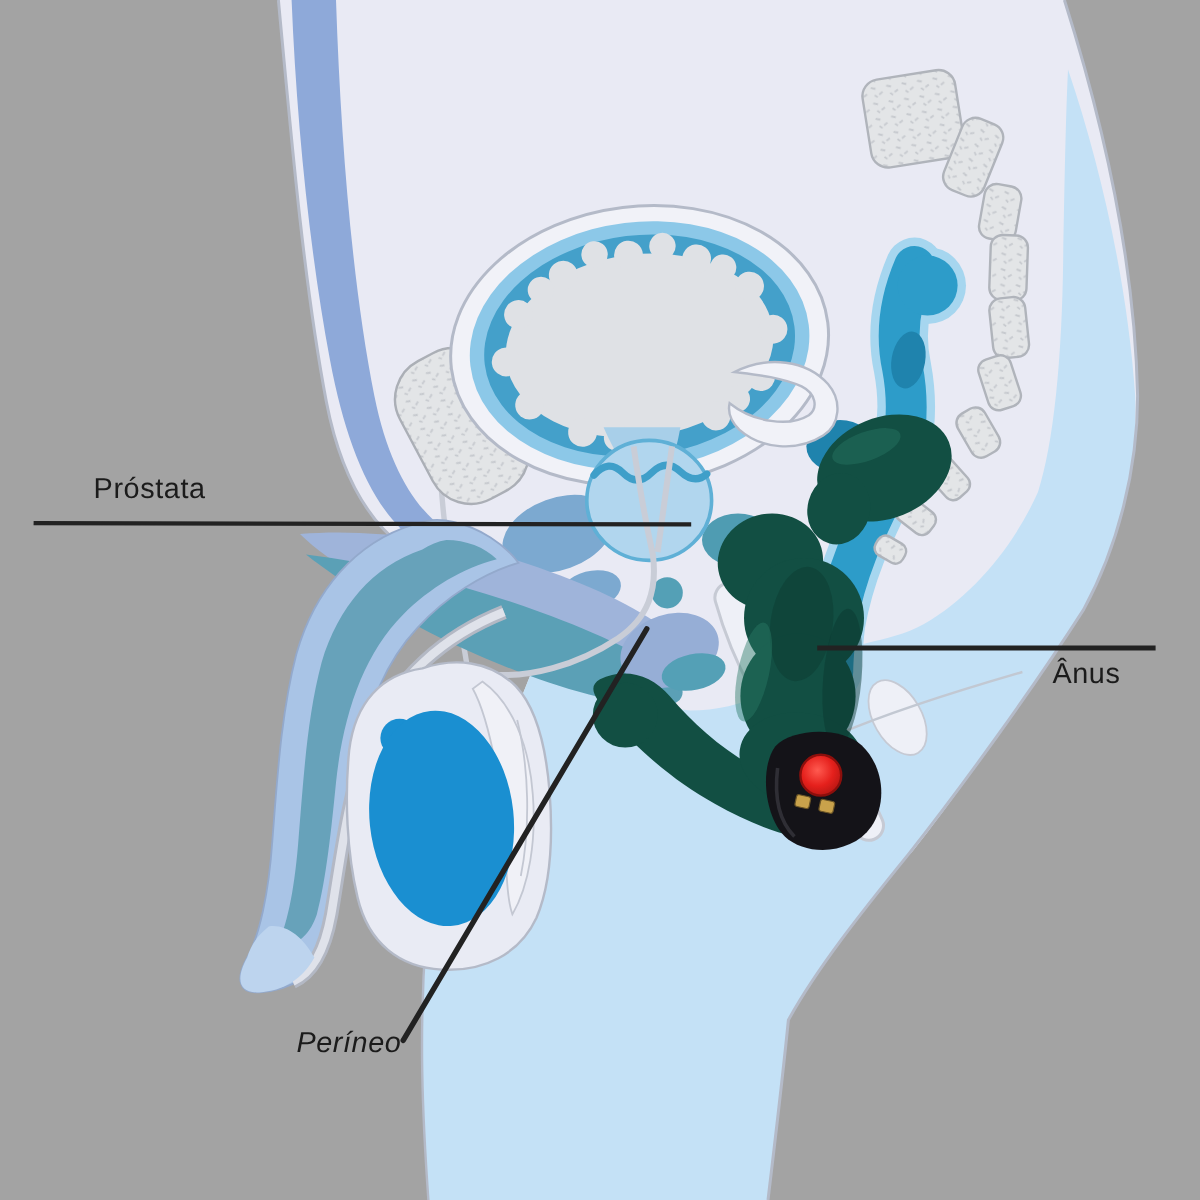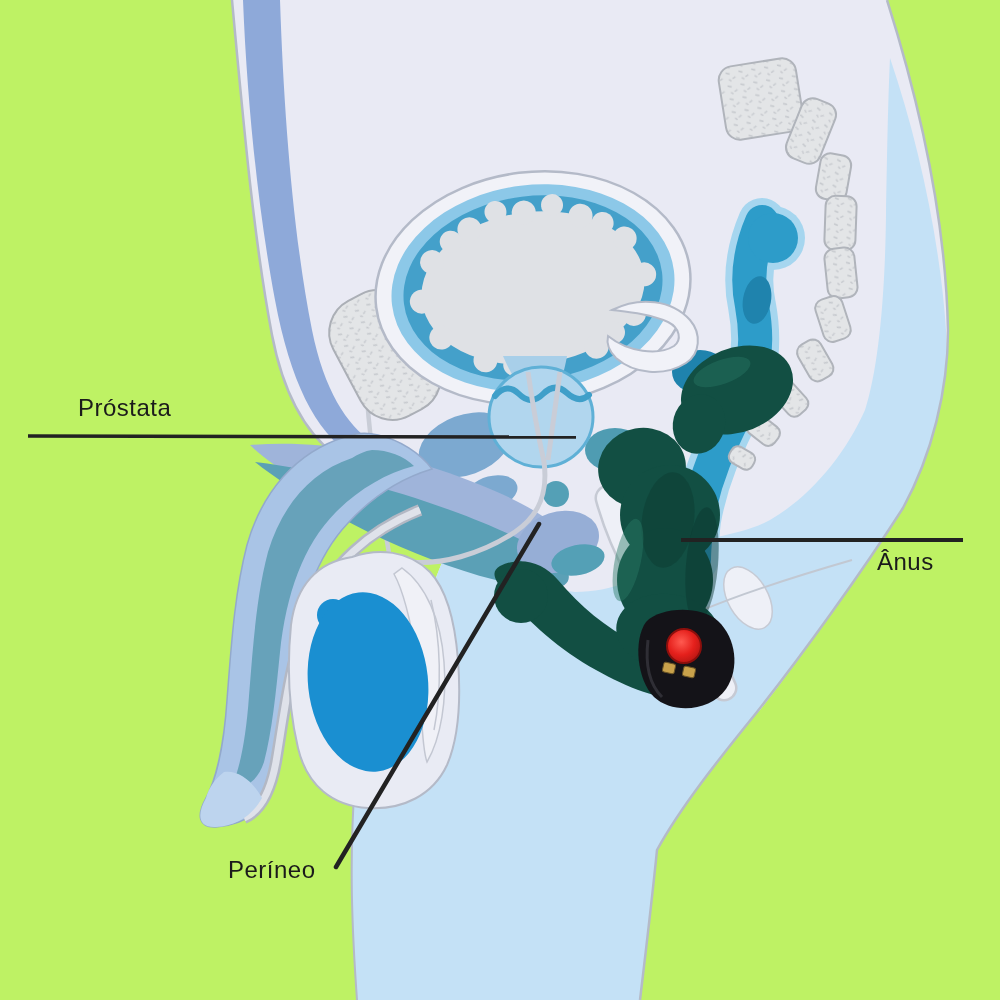--- a/index.html
+++ b/index.html
@@ -1,16 +1,16 @@
 <!DOCTYPE html>
 <html><head>
 <meta charset="utf-8">
 <style>
   html,body{margin:0;padding:0;background:#ffffff;}
-  .stage{position:relative;width:1000px;height:1000px;background:#bef264;overflow:hidden;
+  .stage{position:relative;width:1000px;height:1000px;background:#a3a3a3;overflow:hidden;
          font-family:"Liberation Sans", sans-serif;}
   .stage svg{position:absolute;left:0;top:0;}
   .diagram-label{position:absolute;font-size:24px;line-height:26px;color:#1b1b1b;
                  letter-spacing:0.5px;white-space:nowrap;}
 </style>
 </head>
 <body>
 
 <div class="stage">
 <svg width="1000" height="1000" viewBox="0 0 1000 1000">
@@ -196,14 +196,14 @@
     </g>
   </g>
 
   <line x1="28" y1="436" x2="576" y2="437" stroke="#222222" stroke-width="3.5"></line>
   <line x1="681" y1="540" x2="963" y2="540" stroke="#222222" stroke-width="4"></line>
   <line x1="336" y1="867" x2="539" y2="524" stroke="#222222" stroke-width="4.5" stroke-linecap="round"></line>
 </svg>
 
 <div class="diagram-label" style="left:78px;top:395px;">Próstata</div>
 <div class="diagram-label" style="left:877px;top:549px;">Ânus</div>
-<div class="diagram-label" style="left:228px;top:857px;">Períneo</div>
+<div class="diagram-label" style="left:247px;top:857px;font-style:italic;">Períneo</div>
 </div>
 
 </body></html>

